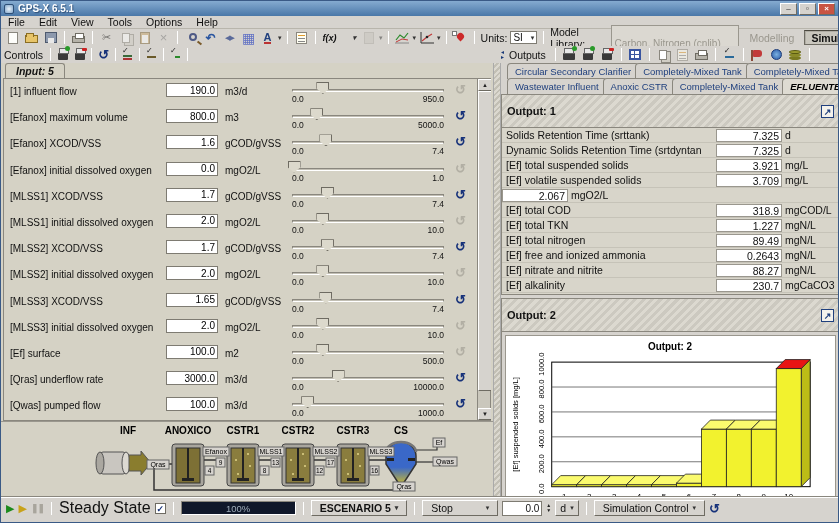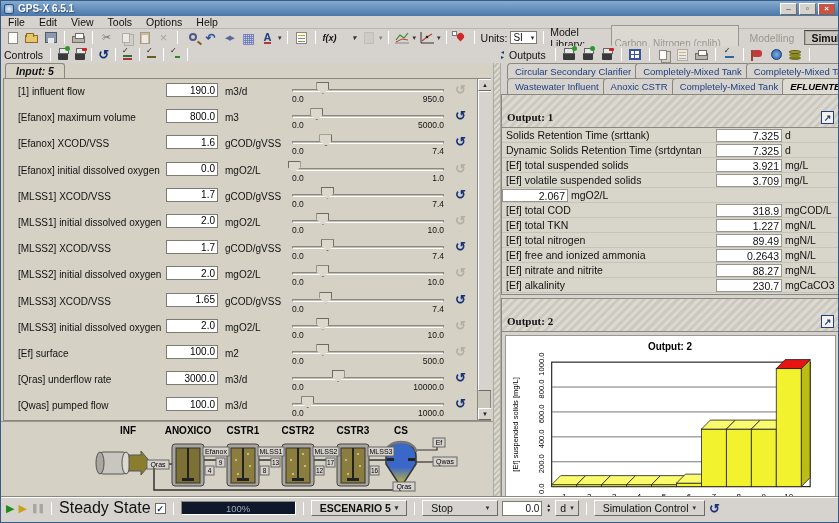--- a/index.html
+++ b/index.html
@@ -78,21 +78,21 @@
   .globeic{width:11px;height:11px;border-radius:50%;background:radial-gradient(#7ab0e0,#2a5aa8);border:1px solid #1a3a78;}
   .coinic{width:12px;height:4px;background:#9a9a30;border:1px solid #5a5a10;border-radius:50%;box-shadow:0 3px 0 #8a8a28,0 6px 0 #7a7a20;margin-top:-5px;}
   .collapse-arrows{display:flex;flex-direction:column;font-size:6px;color:#1a3a78;line-height:5px;margin-right:3px;}
   
   .left-panel{position:absolute;left:0;top:62px;width:492px;height:358px;background:#d5d2c5;}
   .input-tab{position:absolute;left:4px;top:0;height:15px;padding:0 10px;background:#d5d2c5;
     border:1px solid #8a877e;border-bottom:none;border-radius:3px 3px 0 0;
     font-weight:bold;font-style:italic;font-size:10.5px;display:flex;align-items:center;z-index:2;}
   .param-box{position:absolute;left:2px;top:15px;width:488px;height:343px;border:1px solid #8a877e;background:#d5d2c5;}
   .prow{position:relative;height:26.2px;}
-  .plabel{position:absolute;left:14px;top:7px;font-size:10px;}
+  .plabel{position:absolute;left:6px;top:7px;font-size:10px;}
   .pvalue{position:absolute;left:162px;top:4px;width:52px;height:14px;border:1px solid #7e7b72;
     background:#fff;font-size:10px;text-align:right;font-family:"Liberation Sans",sans-serif;padding:0 2px;}
   .punit{position:absolute;left:221px;top:7px;font-size:10px;}
   .pslider{position:absolute;left:288px;top:1px;width:152px;height:24px;}
   .ptrack{position:absolute;left:0;top:9px;width:100%;height:3px;background:#c2bfb4;border:1px solid #8a877e;border-bottom-color:#fff;}
   .pthumb{position:absolute;top:2px;width:13px;height:12px;background:#dcd9cc;border:1px solid #6e6b62;
     clip-path:polygon(0 0,100% 0,100% 55%,50% 100%,0 55%);}
   .pmin{position:absolute;left:0;top:14px;font-size:8.5px;}
   .pmax{position:absolute;right:0;top:14px;font-size:8.5px;}
   .preset{position:absolute;left:451px;top:4px;font-size:13px;font-weight:bold;line-height:13px;}
@@ -111,22 +111,22 @@
   .splitter{position:absolute;left:492px;top:62px;width:8px;height:433px;
     background:repeating-linear-gradient(135deg,#dbd8cf 0 2px,#c2bfb4 2px 4px);border-left:1px solid #aaa;border-right:1px solid #aaa;}
   
   .right-panel{position:absolute;left:500px;top:62px;width:339px;height:433px;background:#d6d3ce;display:flex;flex-direction:column;}
   .rtabs{display:flex;padding-left:6px;height:16px;overflow:hidden;flex:none;}
   .rtabs.row2{margin-top:-1px;}
   .rtab{flex:none;padding:0 7px;height:16px;display:flex;align-items:center;background:#d6d3ce;
     border:1px solid #8a877e;border-bottom:none;border-radius:4px 4px 0 0;margin-right:-4px;
     font-size:9.5px;color:#20407e;white-space:nowrap;}
   .rtab.active{background:#dedbd2;color:#000;font-weight:bold;font-style:italic;z-index:3;position:relative;}
-  .outhdr{height:17px;flex:none;border:1px solid #8a877e;display:flex;align-items:flex-start;padding:16px 5px;
-    background:repeating-linear-gradient(135deg,#dcd9d0 0 3px,#ccc9c0 3px 6px);font-family:Liberation Serif, serif;}
+  .outhdr{height:17px;flex:none;border:1px solid #8a877e;display:flex;align-items:center;padding:16px 5px;
+    background:repeating-linear-gradient(135deg,#dcd9d0 0 3px,#ccc9c0 3px 6px);}
   .outhdr .htitle{font-weight:bold;font-size:11px;}
   .expandic{margin-left:auto;width:13px;height:13px;background:#f4f2ec;border:1px solid #20407e;color:#20407e;
     font-size:9px;font-weight:bold;line-height:12px;text-align:center;}
   .out1-table{height:167px;flex:none;border:1px solid #8a877e;border-top:none;background:#d8d5ca;overflow:hidden;}
   .trow{height:15px;display:flex;align-items:center;border-bottom:1px solid #c6c3b8;}
   .tname{flex:1;padding-left:4px;font-size:10.5px;white-space:nowrap;overflow:hidden;}
   .tval{width:66px;flex:none;background:#fff;border:1px solid #9a978e;height:13px;font-size:10.5px;text-align:right;padding:0 2px;line-height:12px;}
   .tunit{width:57px;flex:none;padding-left:3px;font-size:10.5px;white-space:nowrap;overflow:hidden;}
   .gap2{height:3px;flex:none;}
   .chart-wrap{flex:1;border:1px solid #8a877e;border-top:none;background:#d6d3ce;padding:3px;}

